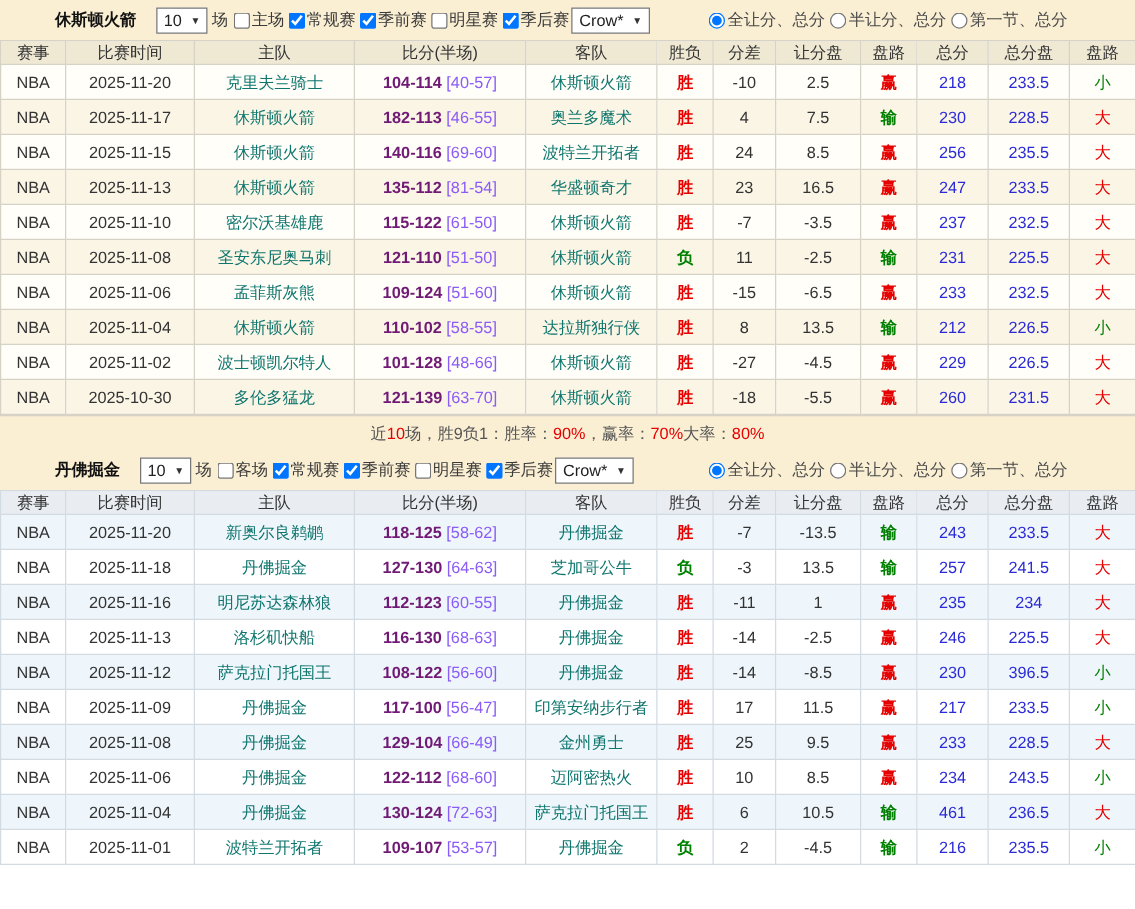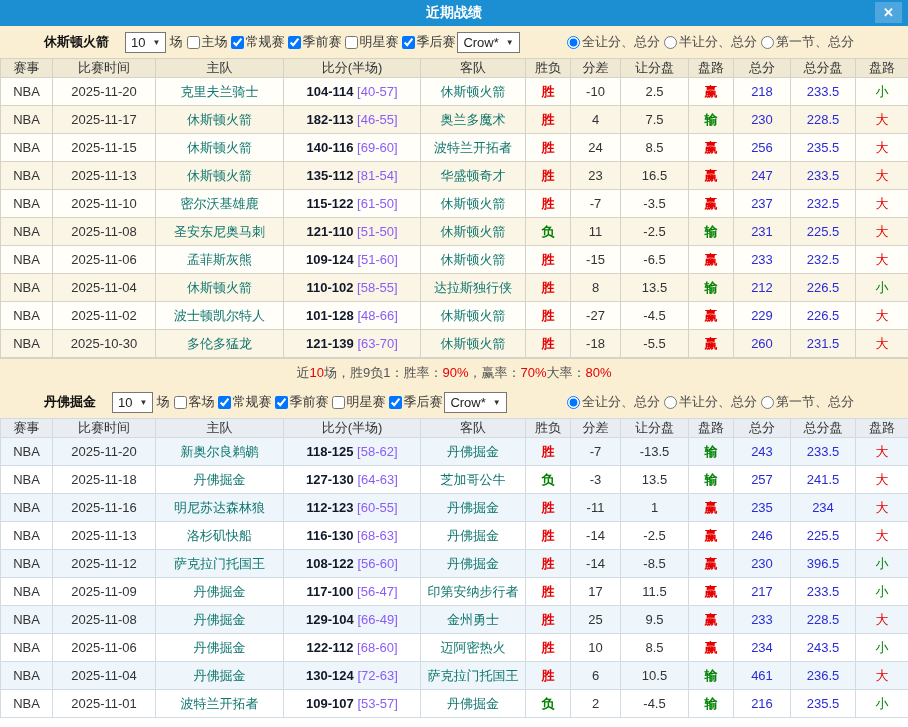--- a/index.html
+++ b/index.html
@@ -49,38 +49,34 @@
   table.cool th { background:#e9edf2; border-color:#d2dae2; }
   table.cool td { border-color:#d2dae2; }
   table.cool tr.odd  td { background:#eef6fb; }
   table.cool tr.even td { background:#ffffff; }
   .red   { color:#e60000; }
   .green { color:#008000; }
   .bold  { font-weight:bold; }
   .blue  { color:#2a2ad6; }
   .half  { color:#8b5cf6; }
   .focal { color:#008000; }
-  .score { font-weight:bold; color:#0f172a; }
+  .score { font-weight:bold; color:#701a75; }
   td.c-home, td.c-away { color:#0f766e; }
   td.c-date { color:#333; }
   
   .summaryrow {
     height:28px; background:#faeed3; display:flex; align-items:center; justify-content:center;
     font-size:13px; color:#555; border-top:1px solid #d6d2c6;
   }
   .summaryrow .red { color:#e60000; }
 </style>
 </head>
 <body>
 
 <div id="app">
-  <div class="titlebar">
-    <span>近期战绩</span>
-    <button class="closebtn">✕</button>
-  </div>
   <div id="sections-root">
       <div class="filterbar">
         <span class="teamname">休斯顿火箭</span>
         <div class="selectbox">
           <span>10</span>
           <span class="arrow">▼</span>
         </div>
         <span class="fltlabel">场</span>
         <label class="chk">
           <input type="checkbox" style="">

